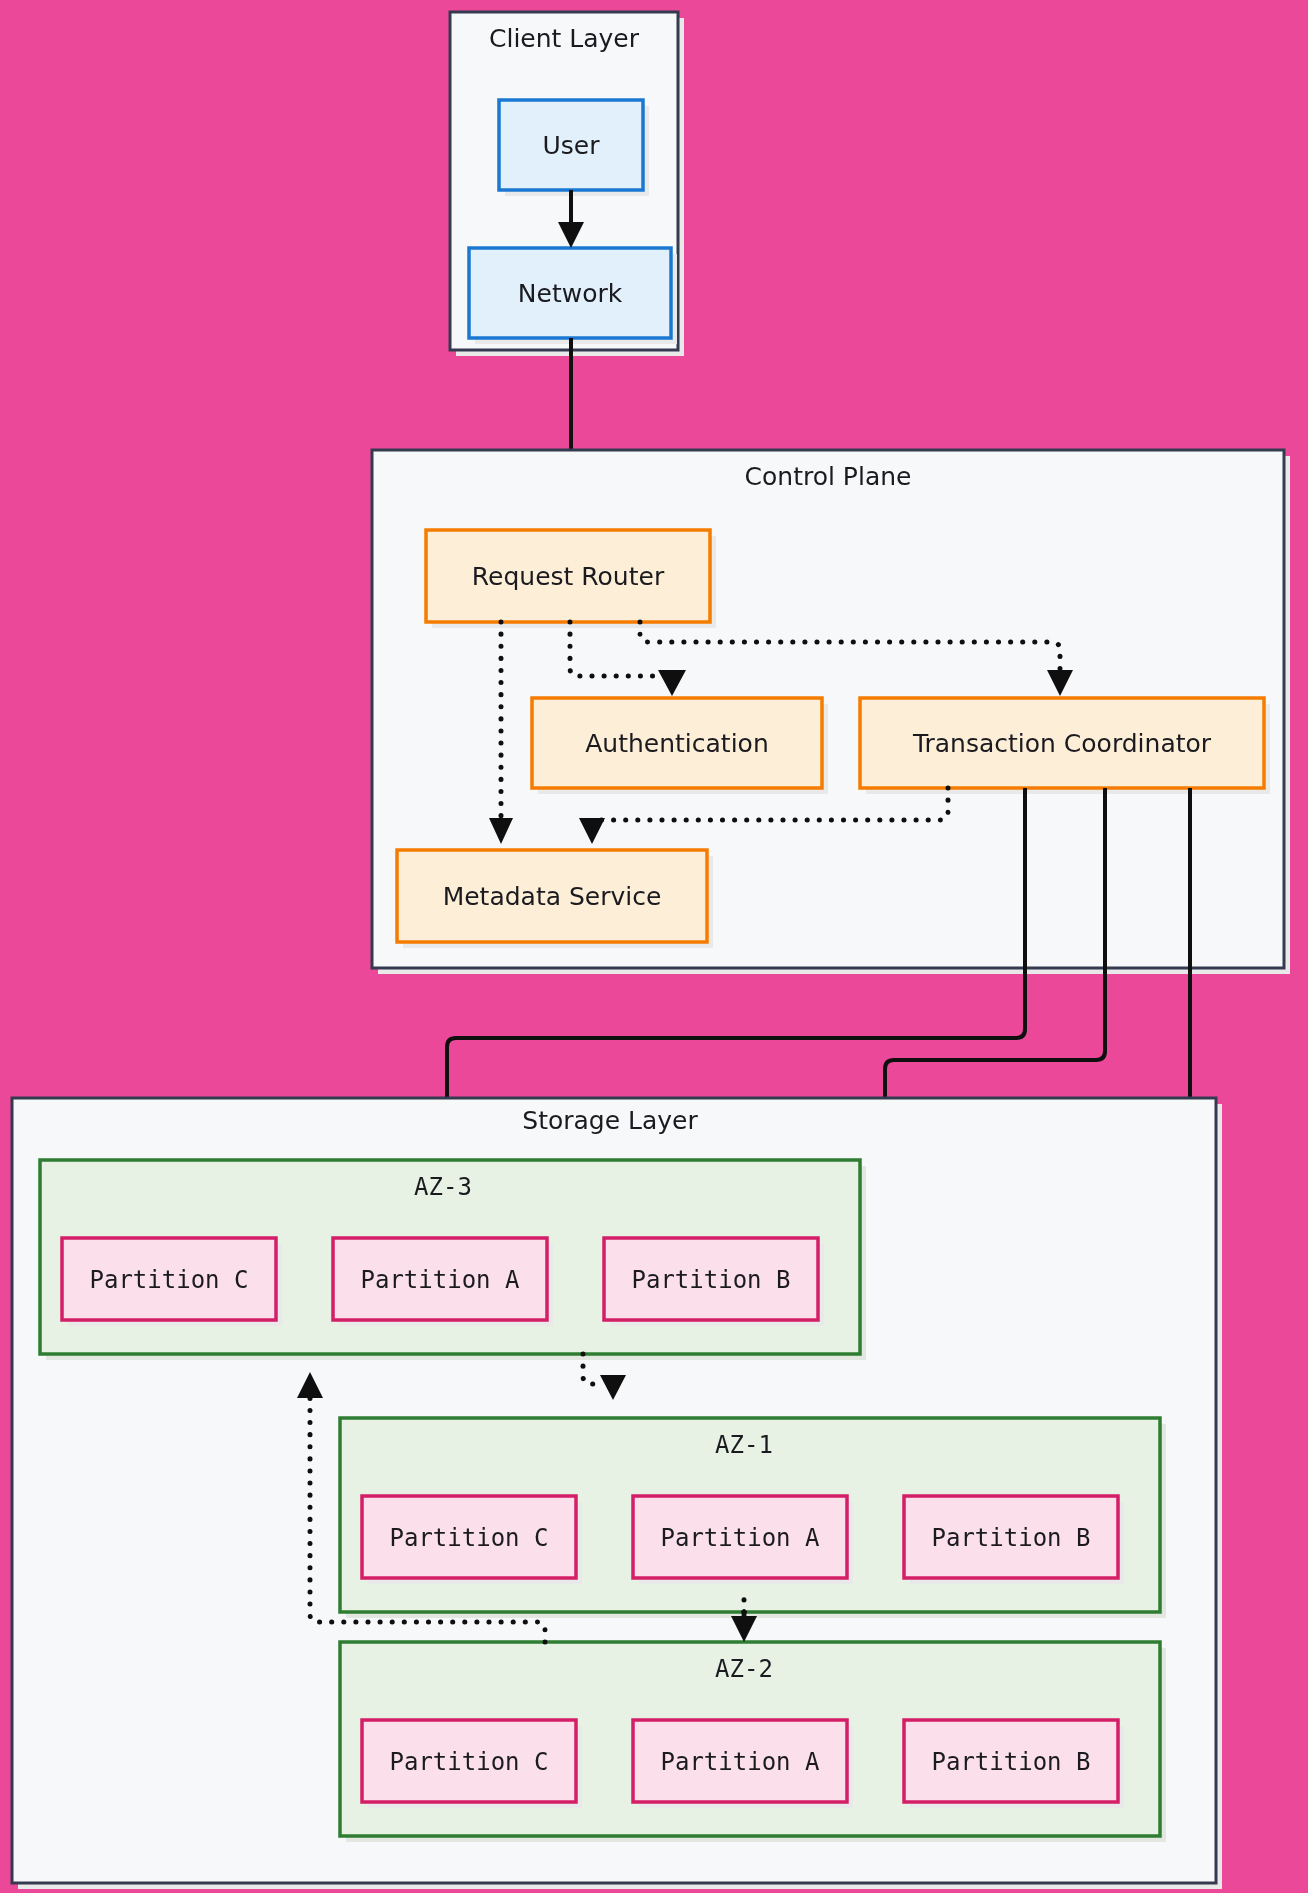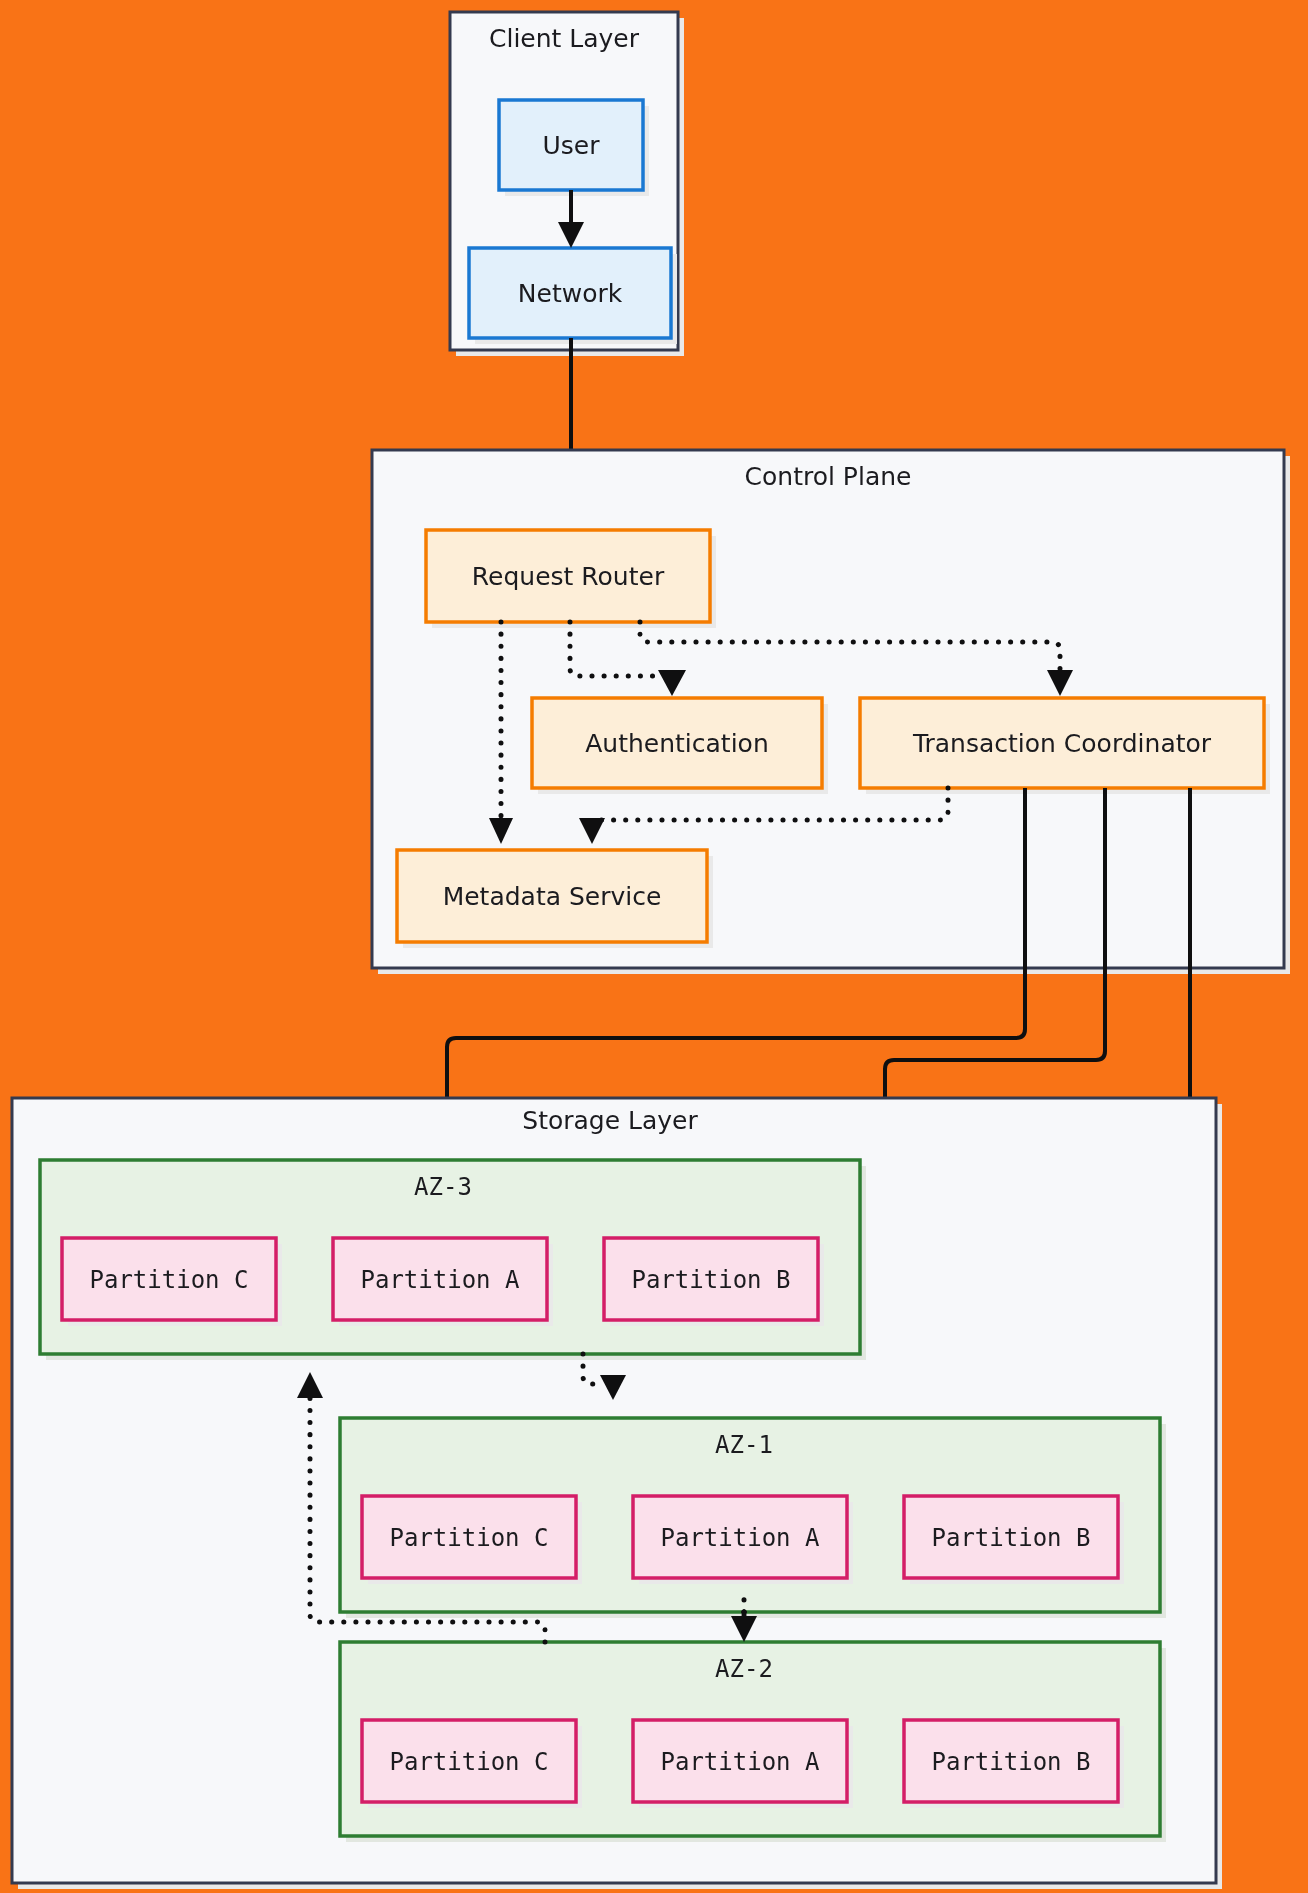--- a/index.html
+++ b/index.html
@@ -5,21 +5,21 @@
   html, body {
     margin: 0;
     padding: 0;
     background: #ffffff;
     font-family: "DejaVu Sans", "Liberation Sans", sans-serif;
   }
   #canvas {
     position: relative;
     width: 1308px;
     height: 1893px;
-    background: #f97316;
+    background: #ec4899;
     overflow: hidden;
   }
   svg.layer {
     position: absolute;
     left: 0;
     top: 0;
     width: 1308px;
     height: 1893px;
   }
   

